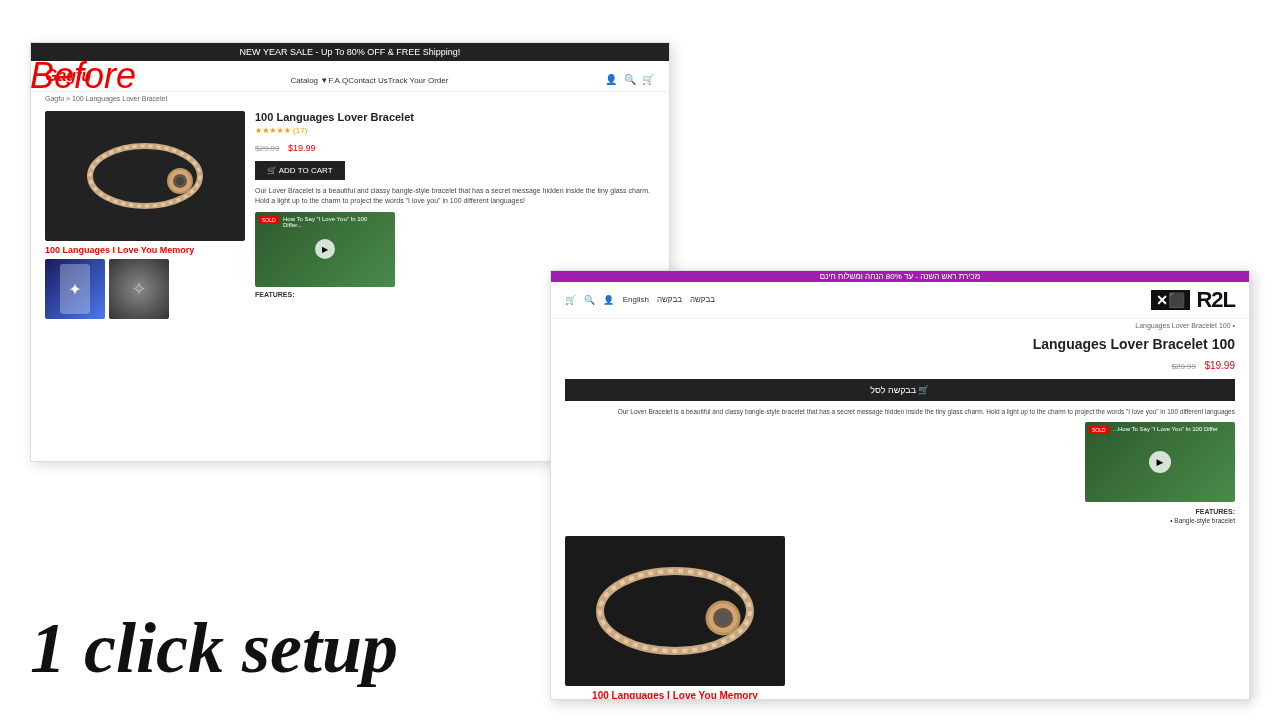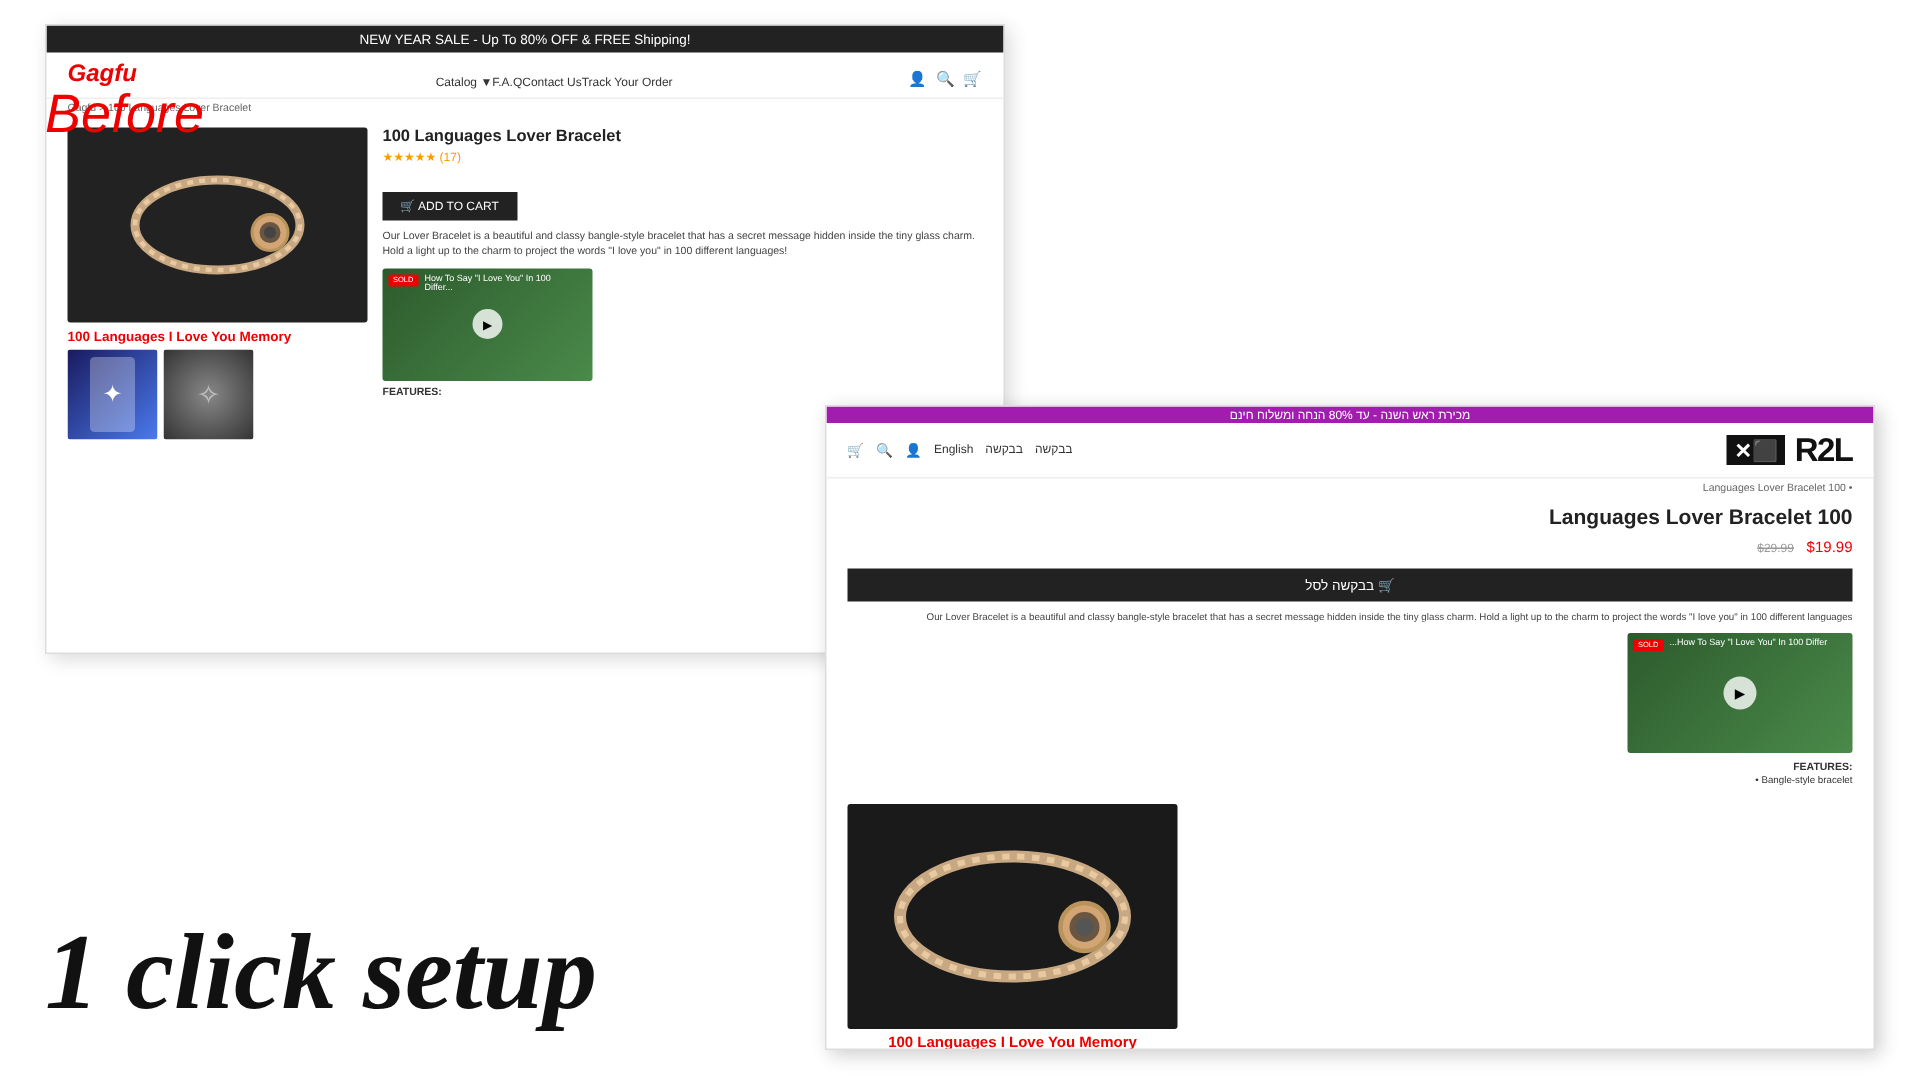--- a/index.html
+++ b/index.html
@@ -21,21 +21,21 @@
       font-style: italic;
       font-weight: 900;
       color: #111;
       z-index: 10;
       font-family: Georgia, serif;
     }
 
     
     .before-card {
       position: absolute;
-      top: 16px;
+      top: 42px;
       left: 30px;
       width: 640px;
       height: 420px;
       background: #fff;
       border: 1px solid #ddd;
       box-shadow: 3px 3px 12px rgba(0,0,0,0.15);
       z-index: 5;
       overflow: hidden;
     }
 
@@ -155,21 +155,21 @@
     }
     .bc-title {
       font-size: 11px;
       font-weight: bold;
       color: #222;
       margin-bottom: 3px;
     }
     .bc-stars {
       color: #f90;
       font-size: 8px;
-      margin-bottom: 13px;
+      margin-bottom: 2px;
     }
     .bc-price-old {
       font-size: 8px;
       color: #999;
       text-decoration: line-through;
       display: inline;
     }
     .bc-price-new {
       font-size: 9px;
       color: #e00;
@@ -451,20 +451,24 @@
         <div class="bc-thumb bc-thumb-dark">
           <div style="width:100%;height:100%;background:radial-gradient(circle,#888,#333);display:flex;align-items:center;justify-content:center;">
             <span style="font-size:18px;color:rgba(255,255,255,0.5);">✧</span>
           </div>
         </div>
       </div>
     </div>
     <div class="bc-info">
       <div class="bc-title">100 Languages Lover Bracelet</div>
       <div class="bc-stars">★★★★★ (17)</div>
+      <div>
+        <span class="bc-price-old">$29.99</span>
+        <span class="bc-price-new">$19.99</span>
+      </div>
       <div class="bc-atc">🛒 ADD TO CART</div>
       <div class="bc-desc">Our Lover Bracelet is a beautiful and classy bangle-style bracelet that has a secret message hidden inside the tiny glass charm. Hold a light up to the charm to project the words "I love you" in 100 different languages!</div>
       <div class="bc-video-thumb">
         <span class="bc-video-label">SOLD</span>
         <span class="bc-video-title">How To Say "I Love You" In 100 Differ...</span>
         <div class="bc-video-play">▶</div>
       </div>
       <div class="bc-features">FEATURES:</div>
     </div>
   </div>

